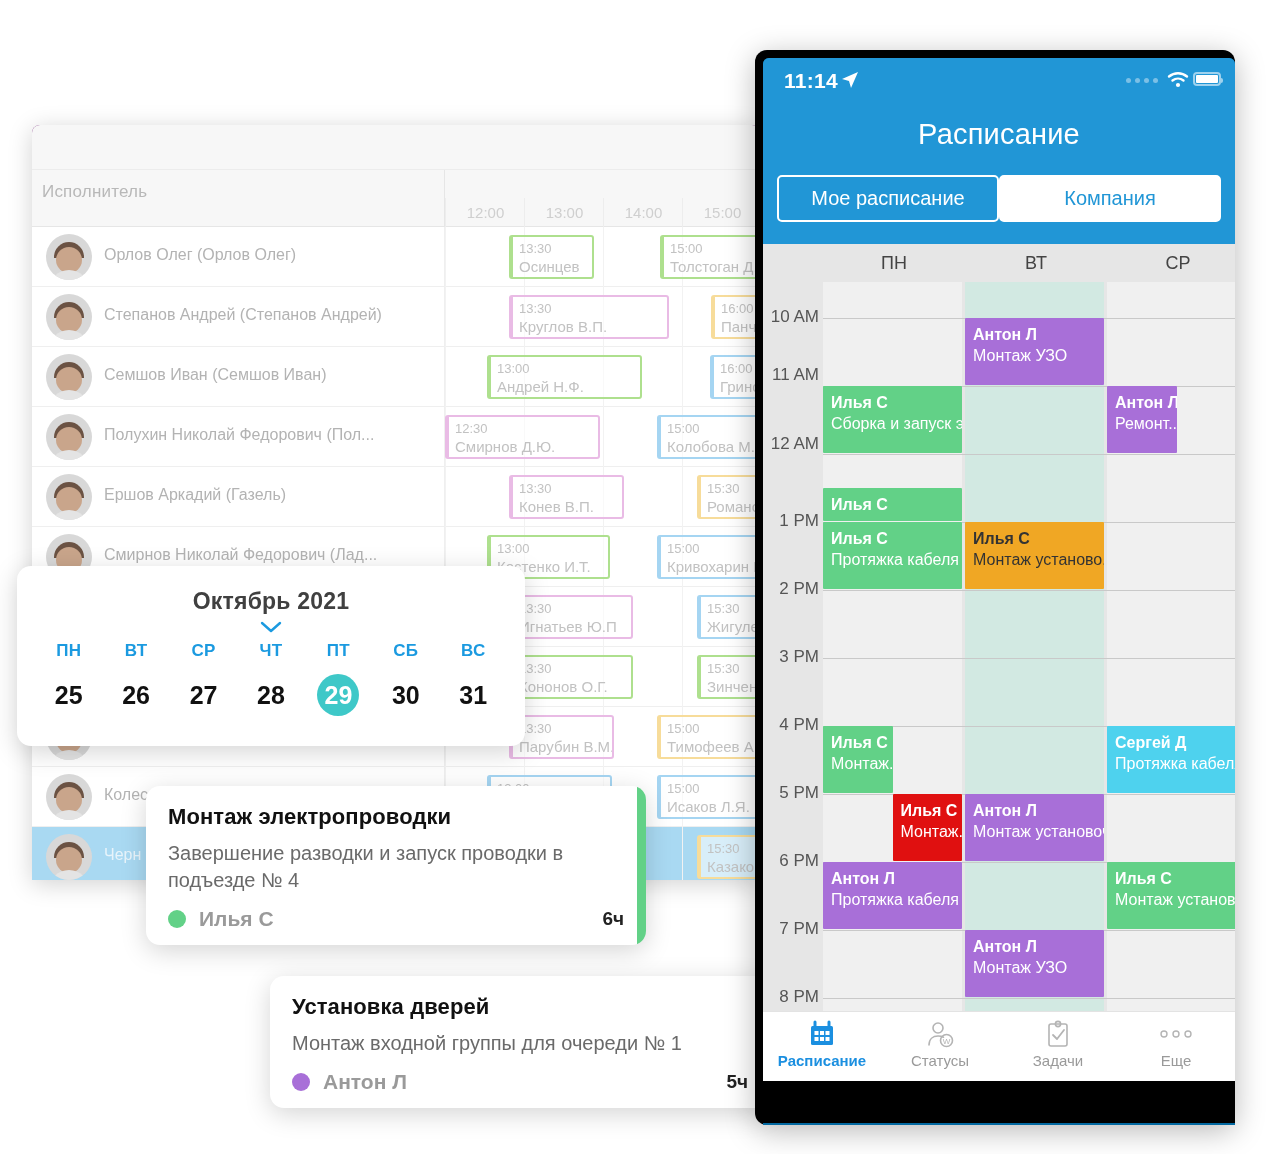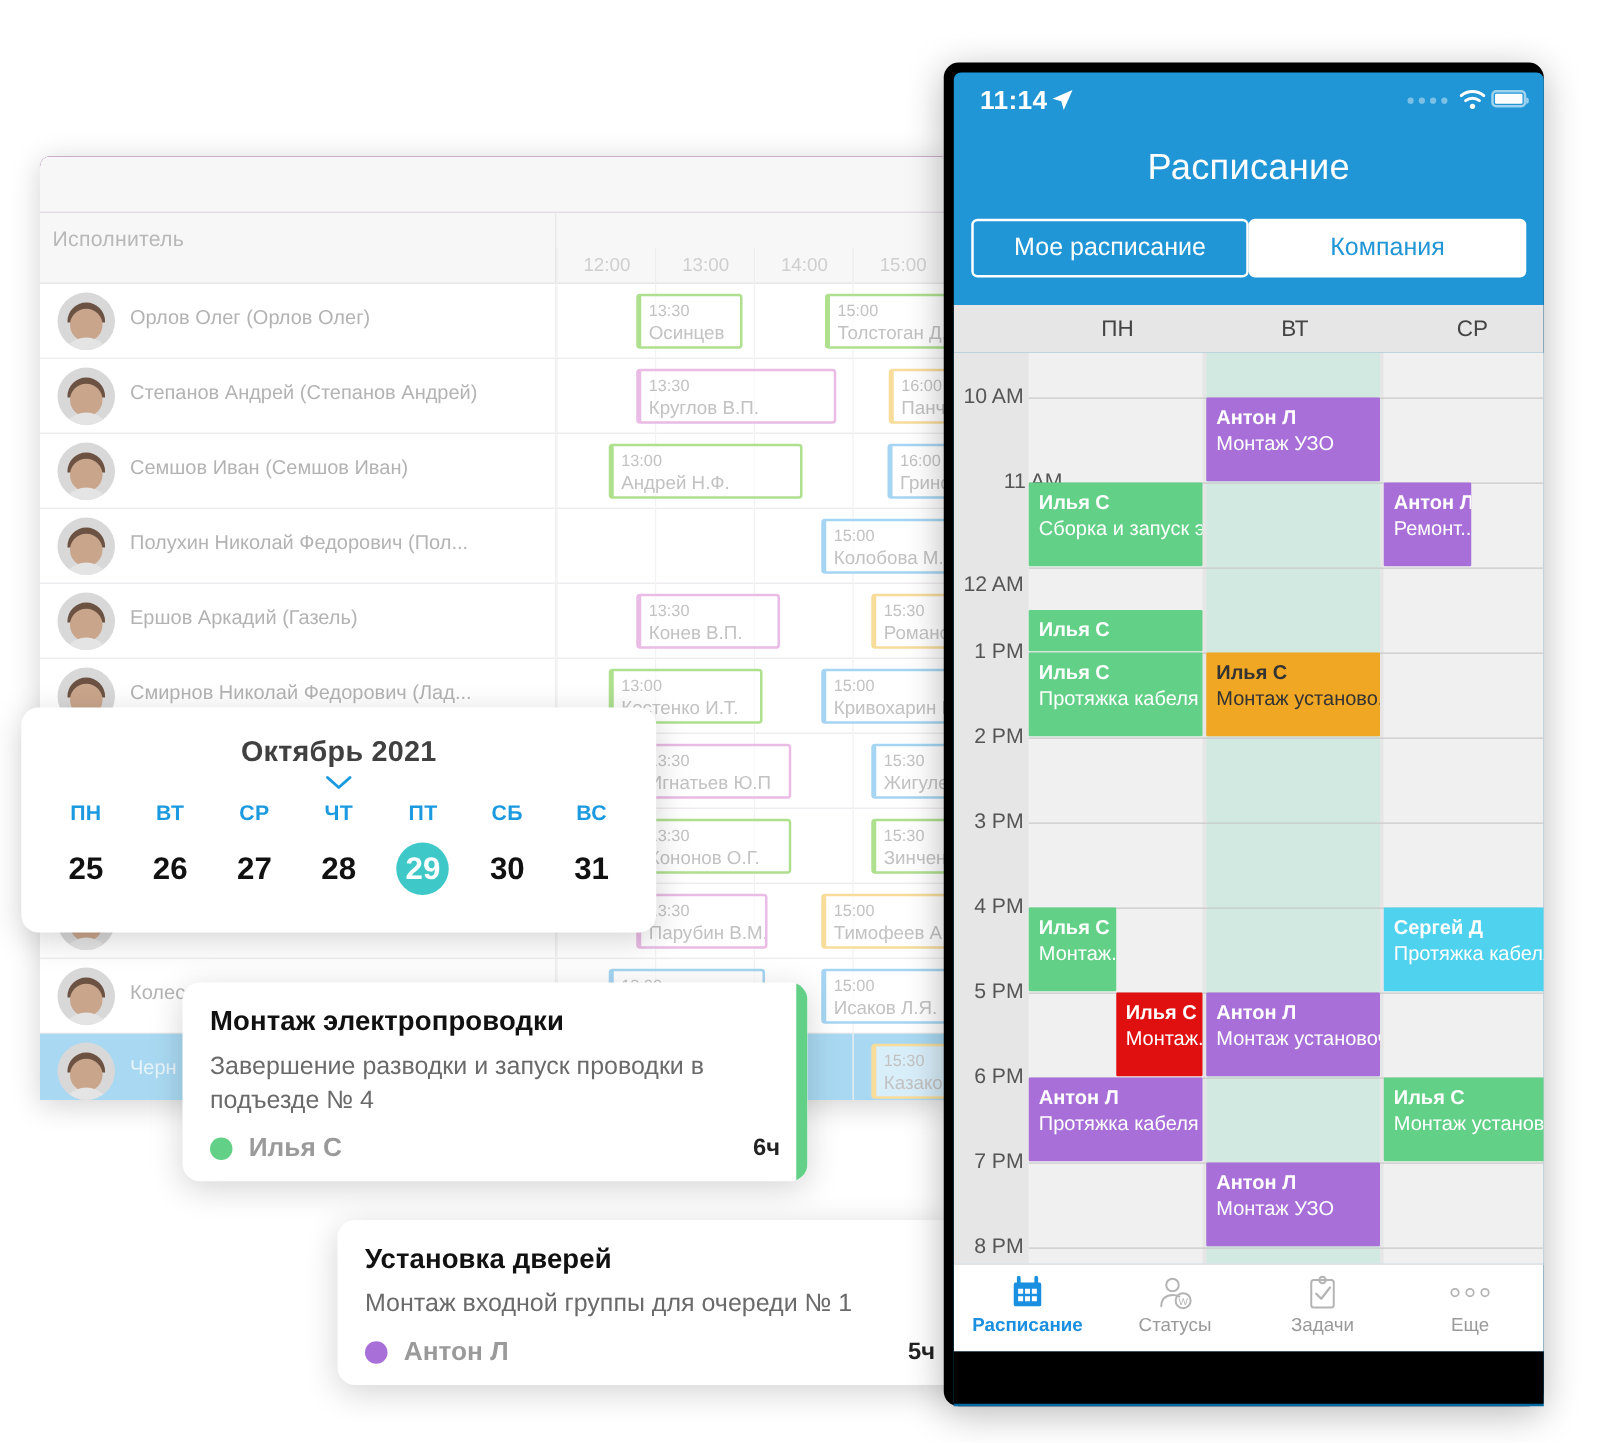--- a/index.html
+++ b/index.html
@@ -340,20 +340,24 @@
             <span class="face"></span>
             <span class="body"></span>
           </div>
           <div class="dw-name">Полухин Николай Федорович (Пол...</div>
           <div class="dw-rowdiv"></div>
           <div class="dw-gridlines">
             <div class="dw-gl" style="left: 0px;"></div>
             <div class="dw-gl" style="left: 79px;"></div>
             <div class="dw-gl" style="left: 158px;"></div>
             <div class="dw-gl" style="left: 237px;"></div>
+          </div>
+          <div class="dw-ev ev-pink" style="left: 413px; width: 155px;">
+            <div class="t">12:30</div>
+            <div class="n">Смирнов Д.Ю.</div>
           </div>
           <div class="dw-ev ev-blue" style="left: 625px; width: 121px;">
             <div class="t">15:00</div>
             <div class="n">Колобова М.И</div>
           </div>
         </div>
         <div class="dw-row">
           <div class="dw-avatar">
             <span class="hair"></span>
             <span class="face"></span>
@@ -620,23 +624,23 @@
       <div class="ph-cal" id="ph-cal">
         <div class="ph-gutter"></div>
       <div class="ph-daycol" style="left: 60px; width: 139px; background: rgb(240, 240, 240);"></div>
           <div style="position: absolute; top: 0px; width: 3px; height: 100%; background: rgb(230, 230, 230); left: 199px;"></div>
           <div class="ph-daycol today" style="left: 202px; width: 139px; background: rgb(210, 233, 226);"></div>
           <div style="position: absolute; top: 0px; width: 3px; height: 100%; background: rgb(230, 230, 230); left: 341px;"></div>
           <div class="ph-daycol" style="left: 344px; width: 139px; background: rgb(240, 240, 240);"></div>
           <div class="ph-hourline" style="top: 36px;"></div>
           <div class="ph-hourlabel" style="top: 25px;">10 AM</div>
           <div class="ph-hourline" style="top: 104px;"></div>
-          <div class="ph-hourlabel" style="top: 93px; margin-left: 31px;">11 AM</div>
+          <div class="ph-hourlabel" style="top: 83px;">11 AM</div>
           <div class="ph-hourline" style="top: 172px;"></div>
-          <div class="ph-hourlabel" style="top: 176px;">12 AM</div>
+          <div class="ph-hourlabel" style="top: 152px;">12 AM</div>
           <div class="ph-hourline" style="top: 240px;"></div>
           <div class="ph-hourlabel" style="top: 229px;">1 PM</div>
           <div class="ph-hourline" style="top: 308px;"></div>
           <div class="ph-hourlabel" style="top: 297px;">2 PM</div>
           <div class="ph-hourline" style="top: 376px;"></div>
           <div class="ph-hourlabel" style="top: 365px;">3 PM</div>
           <div class="ph-hourline" style="top: 444px;"></div>
           <div class="ph-hourlabel" style="top: 433px;">4 PM</div>
           <div class="ph-hourline" style="top: 512px;"></div>
           <div class="ph-hourlabel" style="top: 501px;">5 PM</div>

